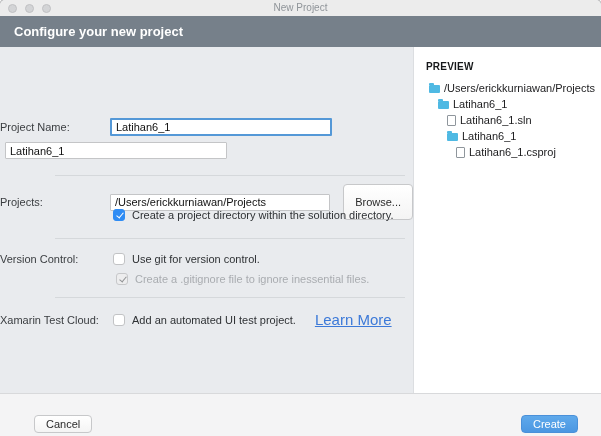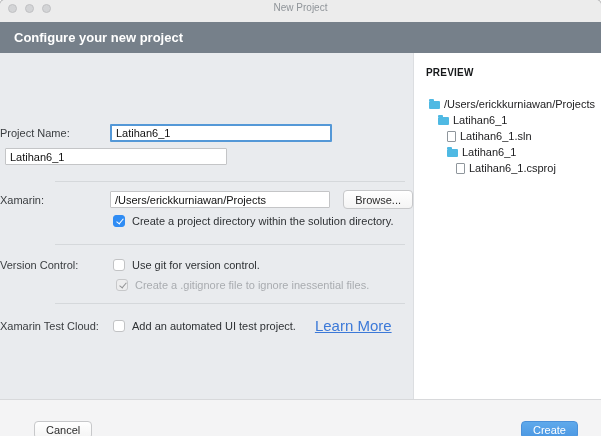--- a/index.html
+++ b/index.html
@@ -5,21 +5,21 @@
   * { margin:0; padding:0; box-sizing:border-box; }
   html,body { background:#fff; }
   body { font-family:"Liberation Sans","DejaVu Sans",sans-serif; }
   .window {
     position:relative; width:601px; height:436px; overflow:hidden;
     border-radius:5px 5px 0 0; background:#e9ebee;
     box-shadow:0 0 0 1px #b8b8b8;
   }
   
   .titlebar {
-    position:relative; height:22px; background:#ececec;
+    position:relative; height:16px; background:#ececec;
     border-radius:5px 5px 0 0;
   }
   .traffic { position:absolute; left:8px; top:4px; display:flex; gap:8px; }
   .dot { width:9px; height:9px; border-radius:50%; background:#d3d4d6; border:1px solid #c0c1c3; }
   .win-title {
     position:absolute; left:0; right:0; top:2px; text-align:center;
     font-size:10px; color:#8f9499;
   }
   
   .header {
@@ -42,40 +42,40 @@
     border:1px solid #c4c5c7; border-radius:1px; font-size:11px;
     padding:0 4px; color:#111; font-family:inherit; outline:none;
   }
   .tinput.focused { height:18px; border:2px solid #5498d7; }
   .btn {
     font-family:inherit; font-size:11px; color:#2b2b2b;
     background:linear-gradient(#ffffff,#f4f4f4);
     border:1px solid #c7c8ca; border-radius:4px;
     height:18px; padding:0 11px; cursor:default;
   }
-  .browse-btn { margin-left:13px; height:19px; }
+  .browse-btn { margin-left:13px; height:36px; }
   .divider { position:absolute; left:55px; right:8px; height:1px; background:#d5d8db; }
   
   .cbx {
     width:12px; height:12px; border-radius:3px; flex-shrink:0;
     background:#fff; border:1px solid #c2c3c5; position:relative;
   }
   .cbx.checked { background:#2f8cf4; border-color:#2f8cf4; }
   .cbx.checked::after {
     content:''; position:absolute; left:3.5px; top:1px;
     width:3px; height:6px; border:solid #fff; border-width:0 1.5px 1.5px 0;
     transform:rotate(40deg);
   }
   .cbx.disabled { background:#ededee; border-color:#c7c8ca; }
   .cbx.disabled.checked::after { border-color:#909294; }
   .cbx-label { margin-left:7px; font-size:11px; color:#2e3134; }
   .cbx-label.dim { color:#a9acb0; }
   .link { margin-left:19px; font-size:15px; color:#3c79d8; text-decoration:underline; cursor:pointer; }
   
-  .preview-title { font-size:10px; font-weight:bold; color:#16181a; margin-bottom:18px; letter-spacing:.2px; }
+  .preview-title { font-size:10px; font-weight:bold; color:#16181a; margin-bottom:8px; letter-spacing:.2px; }
   .tree-row { display:flex; align-items:center; height:16px; }
   .tree-icon { display:inline-block; flex-shrink:0; }
   .tree-icon.folder {
     width:11px; height:8px; background:#4fb9e3; border-radius:1px;
     position:relative; margin-top:2px;
   }
   .tree-icon.folder::before {
     content:''; position:absolute; top:-2px; left:0; width:5px; height:2px;
     background:#4fb9e3; border-radius:1px 1px 0 0;
   }
@@ -126,21 +126,21 @@
         <input class="tinput focused" type="text" value="Latihan6_1" style="">
       </div>
 
       <div class="frow" style="top:95px;">
         <input class="tinput" type="text" value="Latihan6_1" style="">
       </div>
 
       <div class="divider" style="top:128px;"></div>
 
       <div class="frow" style="top:137px;">
-        <div class="flabel">Xamarin:</div>
+        <div class="flabel">Projects:</div>
         <input class="tinput" type="text" value="/Users/erickkurniawan/Projects" style="">
         <button class="btn browse-btn">Browse...</button>
       </div>
 
       <div class="frow" style="top:162px; padding-left:113px;">
         <span class="cbx checked"></span>
         <span class="cbx-label">Create a project directory within the solution directory.</span>
       </div>
 
       <div class="divider" style="top:191px;"></div>

